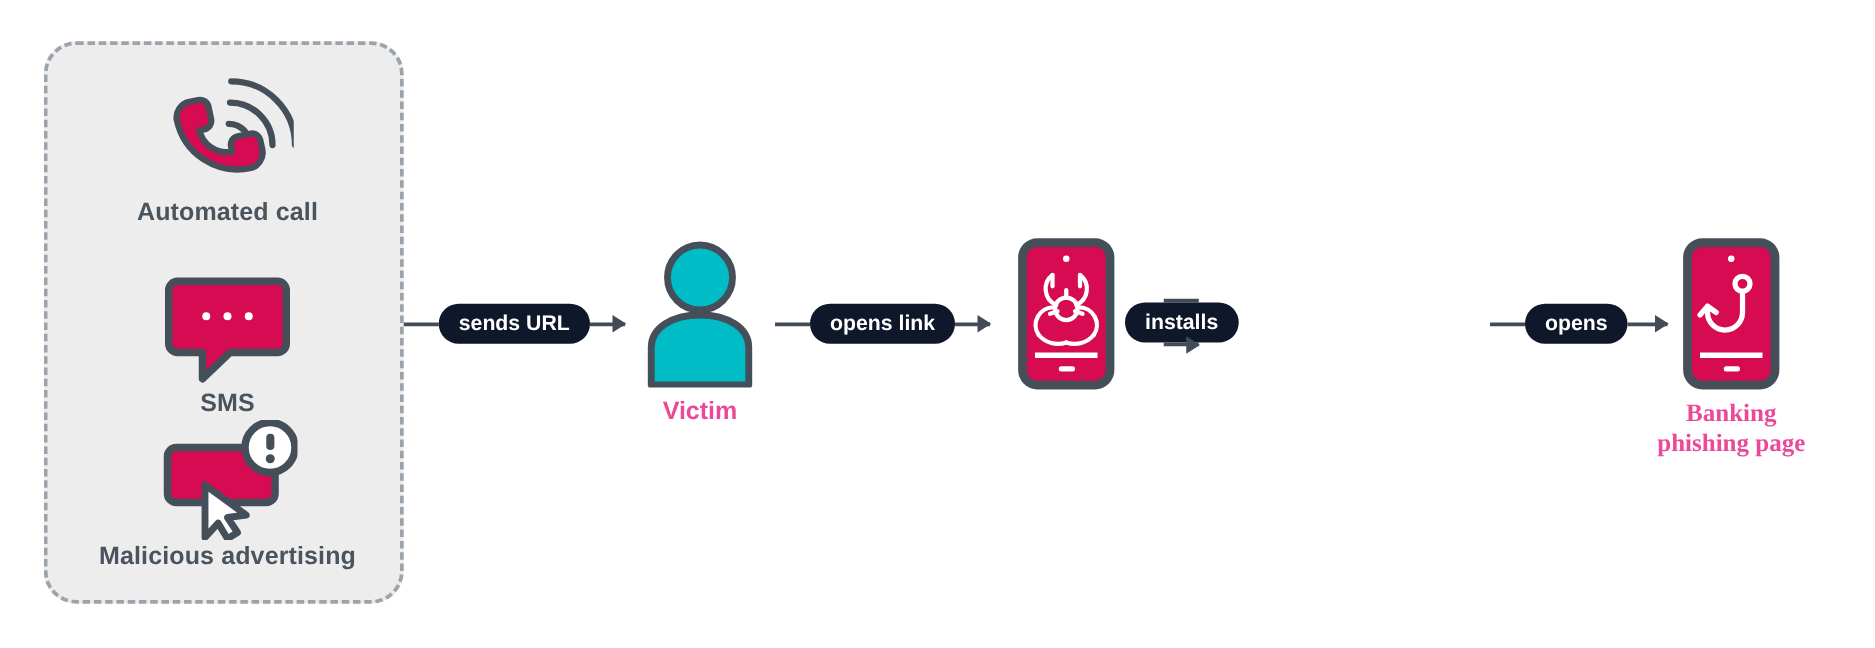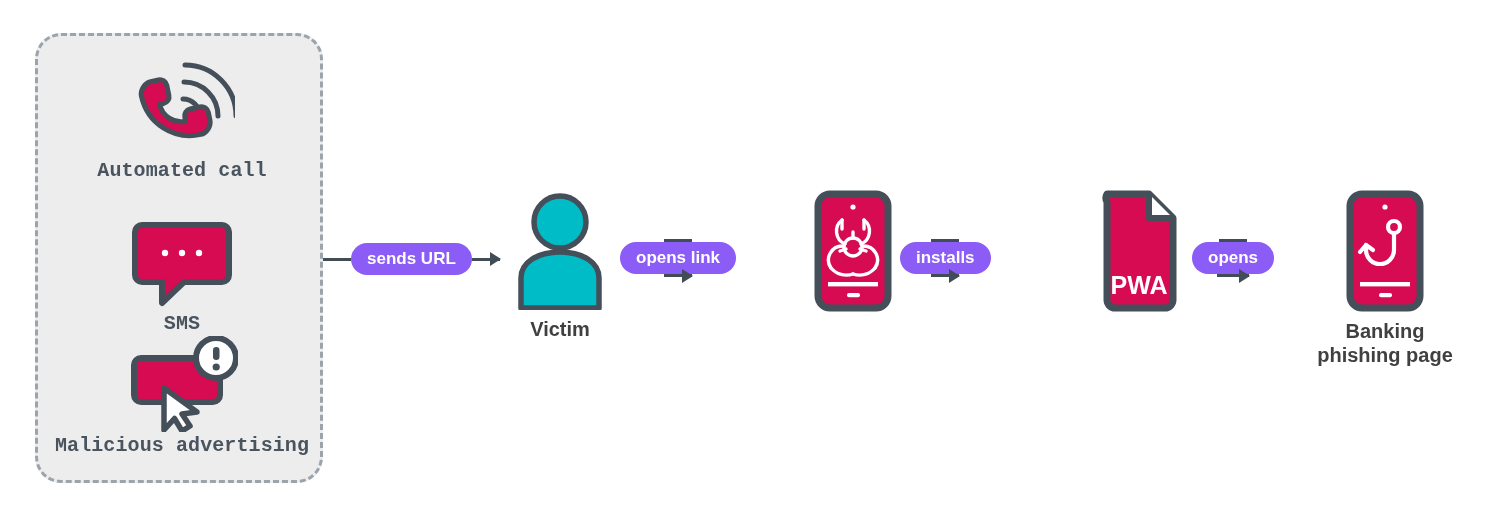--- a/index.html
+++ b/index.html
@@ -25,21 +25,20 @@
   .source-panel {
     position: absolute;
     left: 35px;
     top: 33px;
     width: 288px;
     height: 450px;
     background: #ededee;
     border: 3px dashed #9ba3ab;
     border-radius: 26px;
     box-sizing: border-box;
-    font-family: Liberation Mono, monospace;
   }
 
   .vector-item {
     position: absolute;
     left: 0;
     width: 288px;
     text-align: center;
   }
   .vector-icon {
     height: 96px;
@@ -61,40 +60,40 @@
     text-align: center;
   }
   .node-icon {
     display: flex;
     align-items: flex-end;
     justify-content: center;
   }
   .node-label {
     font-size: 20px;
     font-weight: bold;
-    color: #404040;
+    color: #ec4899;
     line-height: 1.18;
     margin-top: 8px;
     white-space: pre-line;
   }
 
   
   .connector {
     position: absolute;
     height: 40px;
     display: flex;
     align-items: center;
   }
   .conn-line {
     height: 3px;
     background: #424c56;
     flex: 0 0 auto;
   }
   .conn-pill {
-    background: #8b5cf6;
+    background: #0f172a;
     color: #ffffff;
     font-size: 17px;
     font-weight: bold;
     border-radius: 18px;
     padding: 7px 16px 8px 16px;
     white-space: nowrap;
     line-height: 1;
   }
   .conn-arrow {
     position: relative;
@@ -180,21 +179,21 @@
   <div class="node" style="left:500px; top:190px; width:120px;">
     <div class="node-icon" style="height:120px;">
       <svg width="110" height="120" viewBox="0 0 110 120">
         <circle cx="55" cy="32" r="26" fill="#00bcc6" stroke="#454f59" stroke-width="5.5"></circle>
         <path d="M16 118 V88 C16 72 33 62 55 62 C77 62 94 72 94 88 V118 Z" fill="#00bcc6" stroke="#454f59" stroke-width="5.5" stroke-linejoin="round"></path>
       </svg>
     </div>
     <div class="node-label">Victim</div>
   </div>
 
-  <div class="connector" style="left:620px; top:239px;flex-direction:column;">
+  <div class="connector" style="left:620px; top:239px;">
     <div class="conn-line" style="width:28px;"></div>
     <div class="conn-pill">opens link</div>
     <div class="conn-arrow" style="width:28px;"></div>
   </div>
 
   <div class="node" style="left:742px; top:190px; width:222px;">
     <div class="node-icon" style="height:122px;">
       <svg width="78" height="122" viewBox="0 0 78 122">
         <rect x="4" y="4" width="70" height="114" rx="12" fill="#d60b51" stroke="#454f59" stroke-width="7"></rect>
         <circle cx="39" cy="17" r="2.6" fill="#ffffff"></circle>
@@ -216,36 +215,29 @@
     </div>
   </div>
 
   <div class="connector" style="left:900px; top:239px;flex-direction:column;">
     <div class="conn-line" style="width:28px;"></div>
     <div class="conn-pill">installs</div>
     <div class="conn-arrow" style="width:28px;"></div>
   </div>
 
   <div class="node" style="left:1025px; top:190px; width:228px;">
-    <div class="node-icon" style="height:122px;">
-      <svg width="80" height="122" viewBox="0 0 80 122">
-        <path d="M8 4 H50 L74 28 V110 A8 8 0 0 1 66 118 H16 A8 8 0 0 1 8 110 V12 A8 8 0 0 1 8 4 Z" fill="#d60b51" stroke="#454f59" stroke-width="7" stroke-linejoin="round"></path>
-        <path d="M50 4 L50 28 L74 28" fill="#ffffff" stroke="#454f59" stroke-width="6" stroke-linejoin="round"></path>
-        <text x="40" y="104" text-anchor="middle" fill="#ffffff" font-family="Liberation Sans, sans-serif" font-size="25" font-weight="bold">PWA</text>
-      </svg>
-    </div>
-  </div>
-
-  <div class="connector" style="left:1192px; top:239px;flex-direction:column;">
+  </div>
+
+  <div class="connector" style="left:1192px; top:239px;">
     <div class="conn-line" style="width:28px;"></div>
     <div class="conn-pill">opens</div>
     <div class="conn-arrow" style="width:32px;"></div>
   </div>
 
-  <div class="node" style="left:1293px; top:190px; width:184px;">
+  <div class="node" style="left:1293px; top:190px; width:184px;font-family:Liberation Serif, serif;">
     <div class="node-icon" style="height:122px;">
       <svg width="78" height="122" viewBox="0 0 78 122">
         <rect x="4" y="4" width="70" height="114" rx="12" fill="#d60b51" stroke="#454f59" stroke-width="7"></rect>
         <circle cx="39" cy="17" r="2.6" fill="#ffffff"></circle>
         <rect x="14" y="92" width="50" height="4.4" fill="#ffffff"></rect>
         <rect x="33" y="103" width="13" height="4.2" rx="2" fill="#ffffff"></rect>
 
         <g fill="none" stroke="#ffffff" stroke-width="4.2" stroke-linecap="round" stroke-linejoin="round">
           <circle cx="48" cy="37" r="6"></circle>
           <path d="M48 43 L48 60 A14 14 0 0 1 20 60 L20 55"></path>

